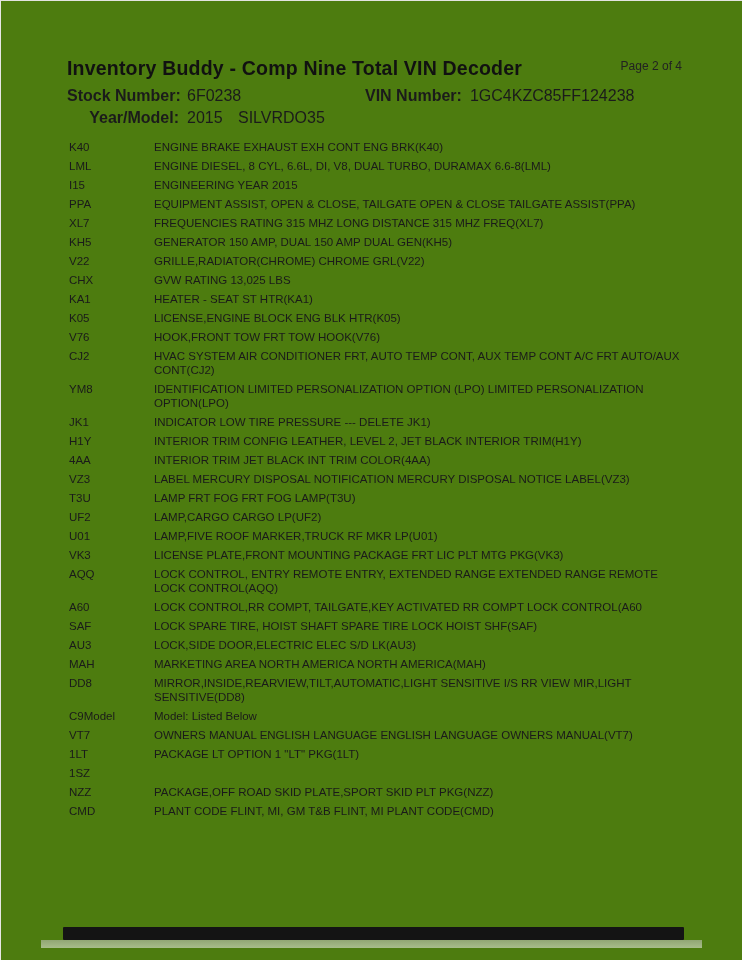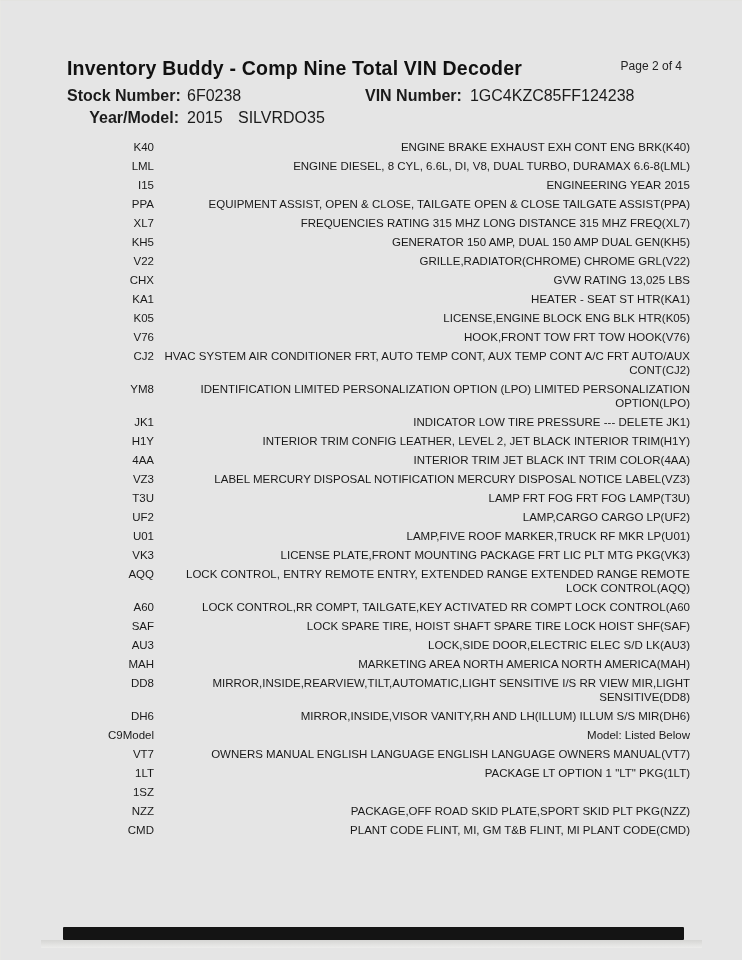--- a/index.html
+++ b/index.html
@@ -8,21 +8,21 @@
     height: 960px;
     background: #fbfbfa;
     font-family: "Liberation Sans", sans-serif;
     color: #1b1b1b;
     position: relative;
     overflow: hidden;
   }
   .page {
     position: absolute;
     inset: 0;
-    background: #e5e5e5;
+    background: #4d7c0f;
     border-top: 1px solid #e3e3e0;
     border-left: 1px solid #e7e7e4;
   }
   .header {
     display: flex;
     align-items: flex-start;
     padding: 56px 60px 0 66px;
   }
   .title {
     flex: 1;
@@ -53,21 +53,20 @@
     text-align: right;
     white-space: nowrap;
   }
   .meta-label.col1 { width: 112px; }
   .meta-value { margin-left: 8px; white-space: nowrap; }
   .meta-value.stock { width: 178px; }
   .meta-value.year { width: 43px; }
   .options {
     margin-top: 13px;
     padding: 0 52px 0 68px;
-    text-align: right;
   }
   .option-row {
     display: flex;
     align-items: flex-start;
     padding-bottom: 5px;
     font-size: 11.5px;
     line-height: 14px;
   }
   .option-code {
     flex: 0 0 85px;
@@ -252,24 +251,20 @@
     <span class="option-code">MAH</span>
     <span class="option-desc">MARKETING AREA NORTH AMERICA NORTH AMERICA(MAH)</span>
   </div>
 
 
   <div class="option-row">
     <span class="option-code">DD8</span>
     <span class="option-desc">MIRROR,INSIDE,REARVIEW,TILT,AUTOMATIC,LIGHT SENSITIVE I/S RR VIEW MIR,LIGHT SENSITIVE(DD8)</span>
   </div>
 
-  <div class="option-row">
-    <span class="option-code">DH6</span>
-    <span class="option-desc">MIRROR,INSIDE,VISOR VANITY,RH AND LH(ILLUM) ILLUM S/S MIR(DH6)</span>
-  </div>
 
   <div class="option-row">
     <span class="option-code">C9Model</span>
     <span class="option-desc">Model: Listed Below</span>
   </div>
 
   <div class="option-row">
     <span class="option-code">VT7</span>
     <span class="option-desc">OWNERS MANUAL ENGLISH LANGUAGE ENGLISH LANGUAGE OWNERS MANUAL(VT7)</span>
   </div>

